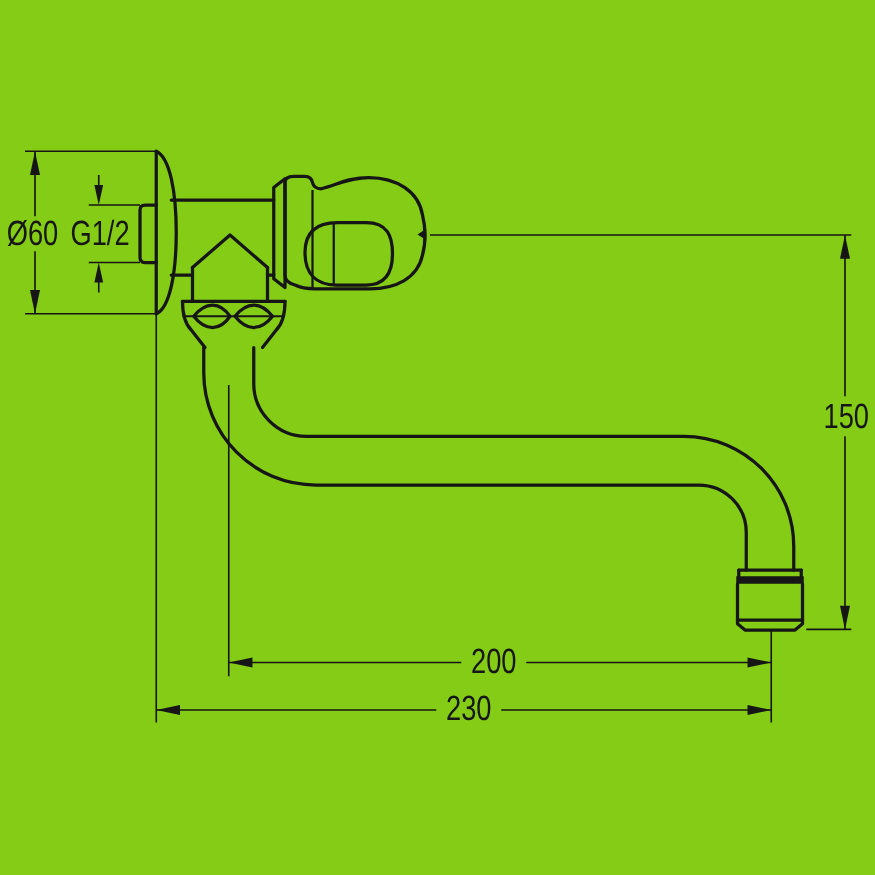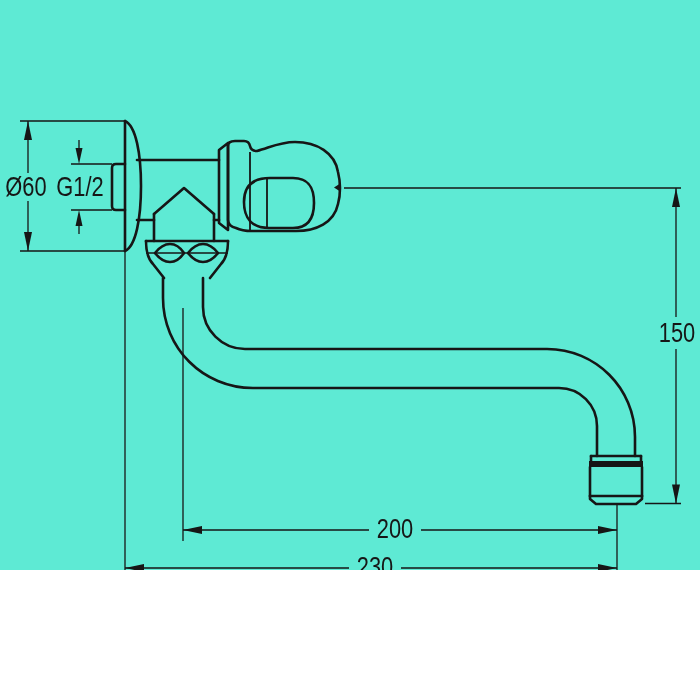--- a/index.html
+++ b/index.html
@@ -1,17 +1,17 @@
 <!DOCTYPE html>
 <html><head>
 <meta charset="utf-8">
 <style>
   html,body{margin:0;padding:0;background:#fff;}
   #stage{
-    position:relative;width:700px;height:570px;background:#5eead4;overflow:hidden;
+    position:relative;width:700px;height:700px;background:#84cc16;overflow:hidden;
     font-family:"Liberation Sans", sans-serif;
   }
   #stage svg{position:absolute;left:0;top:0;}
   .dim-label{
     position:absolute;
     transform:translate(-50%,-50%) scaleX(0.78);
     font-size:28px;
     color:#161616;
     white-space:nowrap;
     letter-spacing:0px;

